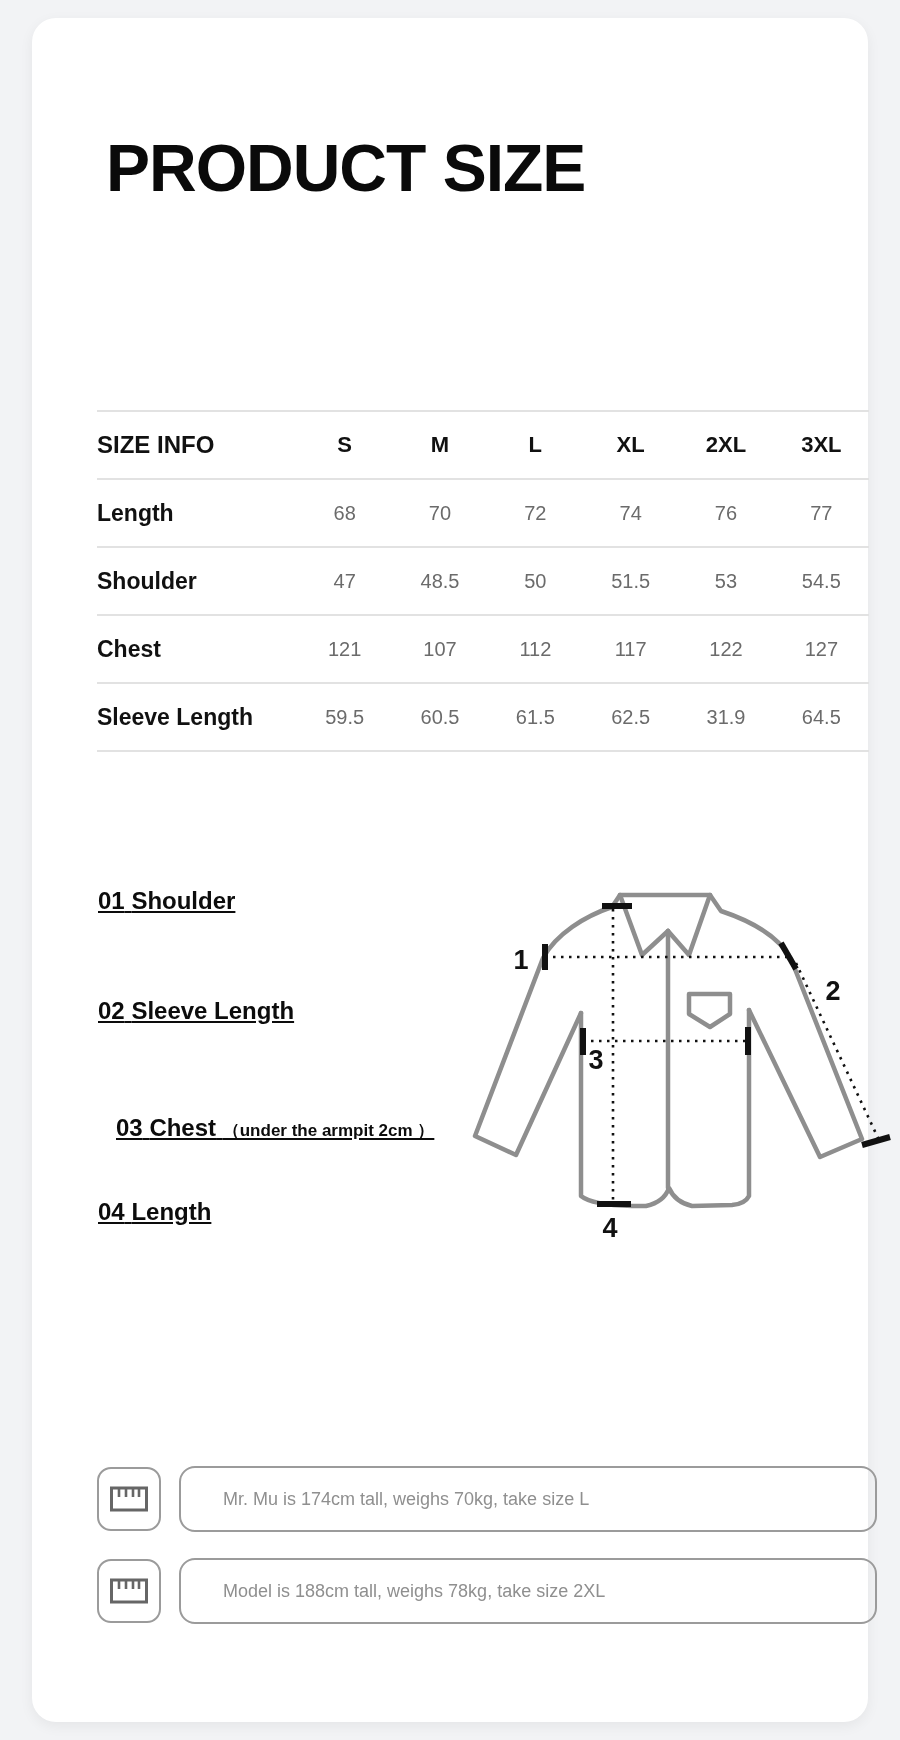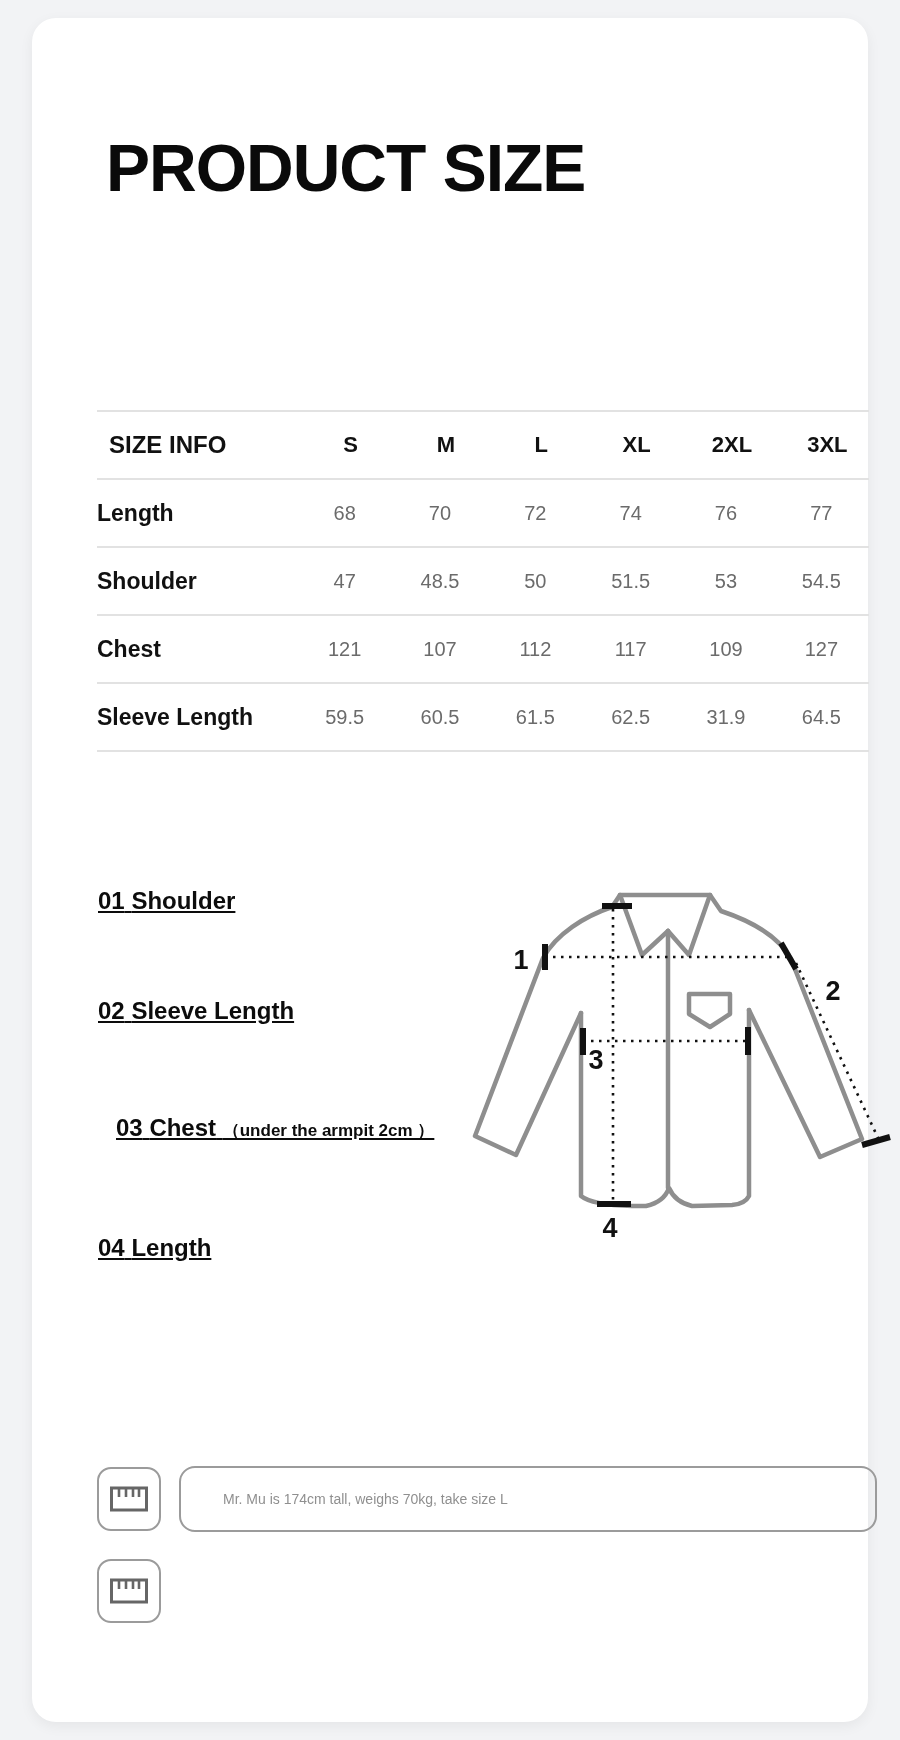--- a/index.html
+++ b/index.html
@@ -32,21 +32,21 @@
     height:66px;align-items:center;
     border-bottom:2px solid #e2e2e2;
   }
   .t-cell{
     text-align:center;font-size:20px;color:#6b6b6b;
   }
   .t-cell.label{
     text-align:left;font-size:23px;font-weight:bold;color:#111111;
   }
   .t-head .t-cell{
-    font-size:22px;font-weight:bold;color:#111111;margin-left:12px;
+    font-size:22px;font-weight:bold;color:#111111;
   }
   .t-head .t-cell.label{font-size:24px;}
   
   .guide-item{
     position:absolute;left:66px;
     font-size:24px;font-weight:bold;color:#0c0c0c;white-space:nowrap;text-decoration:underline;
   }
   .guide-item .g-note{font-size:17px;font-weight:bold;color:#0c0c0c;}
   
   .diagram{position:absolute;left:380px;top:850px;width:490px;height:390px;}
@@ -55,21 +55,21 @@
   .note-icon-box{
     position:absolute;left:0;top:1px;width:64px;height:64px;
     border:2px solid #9b9b9b;border-radius:14px;box-sizing:border-box;
     display:flex;align-items:center;justify-content:center;
   }
   .note-text-box{
     position:absolute;left:82px;top:0;width:698px;height:66px;
     border:2px solid #9b9b9b;border-radius:16px;box-sizing:border-box;
     display:flex;align-items:center;
     padding-left:42px;
-    font-size:14px;color:#8f8f8f;
+    font-size:18px;color:#8f8f8f;
   }
 </style>
 </head>
 <body>
 
 <div class="page">
   <div class="card">
 
     <h1 class="title">PRODUCT SIZE</h1>
 
@@ -100,21 +100,21 @@
         <div class="t-cell">51.5</div>
         <div class="t-cell">53</div>
         <div class="t-cell">54.5</div>
       </div>
       <div class="t-row">
         <div class="t-cell label">Chest</div>
         <div class="t-cell">121</div>
         <div class="t-cell">107</div>
         <div class="t-cell">112</div>
         <div class="t-cell">117</div>
-        <div class="t-cell">109</div>
+        <div class="t-cell">122</div>
         <div class="t-cell">127</div>
       </div>
       <div class="t-row">
         <div class="t-cell label">Sleeve Length</div>
         <div class="t-cell">59.5</div>
         <div class="t-cell">60.5</div>
         <div class="t-cell">61.5</div>
         <div class="t-cell">62.5</div>
         <div class="t-cell">31.9</div>
         <div class="t-cell">64.5</div>
@@ -124,21 +124,21 @@
     <div class="guide-item" style="top:869px;">
       <span>01</span>&nbsp;<span>Shoulder</span>
     </div>
     <div class="guide-item" style="top:979px;text-align:center;">
       <span>02</span>&nbsp;<span>Sleeve Length</span>
     </div>
     <div class="guide-item" style="top:1096px;margin-left:18px;">
       <span>03</span>&nbsp;<span>Chest</span>
       <span class="g-note">（under the armpit 2cm ）</span>
     </div>
-    <div class="guide-item" style="top:1216px;">
+    <div class="guide-item" style="top:1180px;">
       <span>04</span>&nbsp;<span>Length</span>
     </div>
 
     <svg class="diagram" viewBox="380 850 490 390">
 
       <g fill="none" stroke="#8e8e8e" stroke-width="4.5" stroke-linejoin="round" stroke-linecap="round">
         <path d="M 588,877 L 678,877"></path>
         <path d="M 588,877 L 610,937 L 636,913"></path>
         <path d="M 678,877 L 657,937 L 636,913"></path>
         <path d="M 588,877 L 580,889 C 553,898 524,916 511,940 L 443,1118 L 484,1137 L 549,995"></path>
@@ -182,16 +182,17 @@
       </div>
       <div class="note-text-box">Mr. Mu is 174cm tall, weighs 70kg, take size L</div>
     </div>
     <div class="note-row" style="top:1540px;">
       <div class="note-icon-box">
         <svg width="38" height="26" viewBox="0 0 38 26">
           <rect x="1.5" y="2" width="35" height="22" fill="none" stroke="#666666" stroke-width="3"></rect>
           <path d="M 9,2 V 11 M 16,2 V 11 M 23,2 V 11 M 29,2 V 11" stroke="#666666" stroke-width="2.6" fill="none"></path>
         </svg>
       </div>
+      <div class="note-text-box">Model is 188cm tall, weighs 78kg, take size 2XL</div>
     </div>
 
   </div>
 </div>
 
 </body></html>

